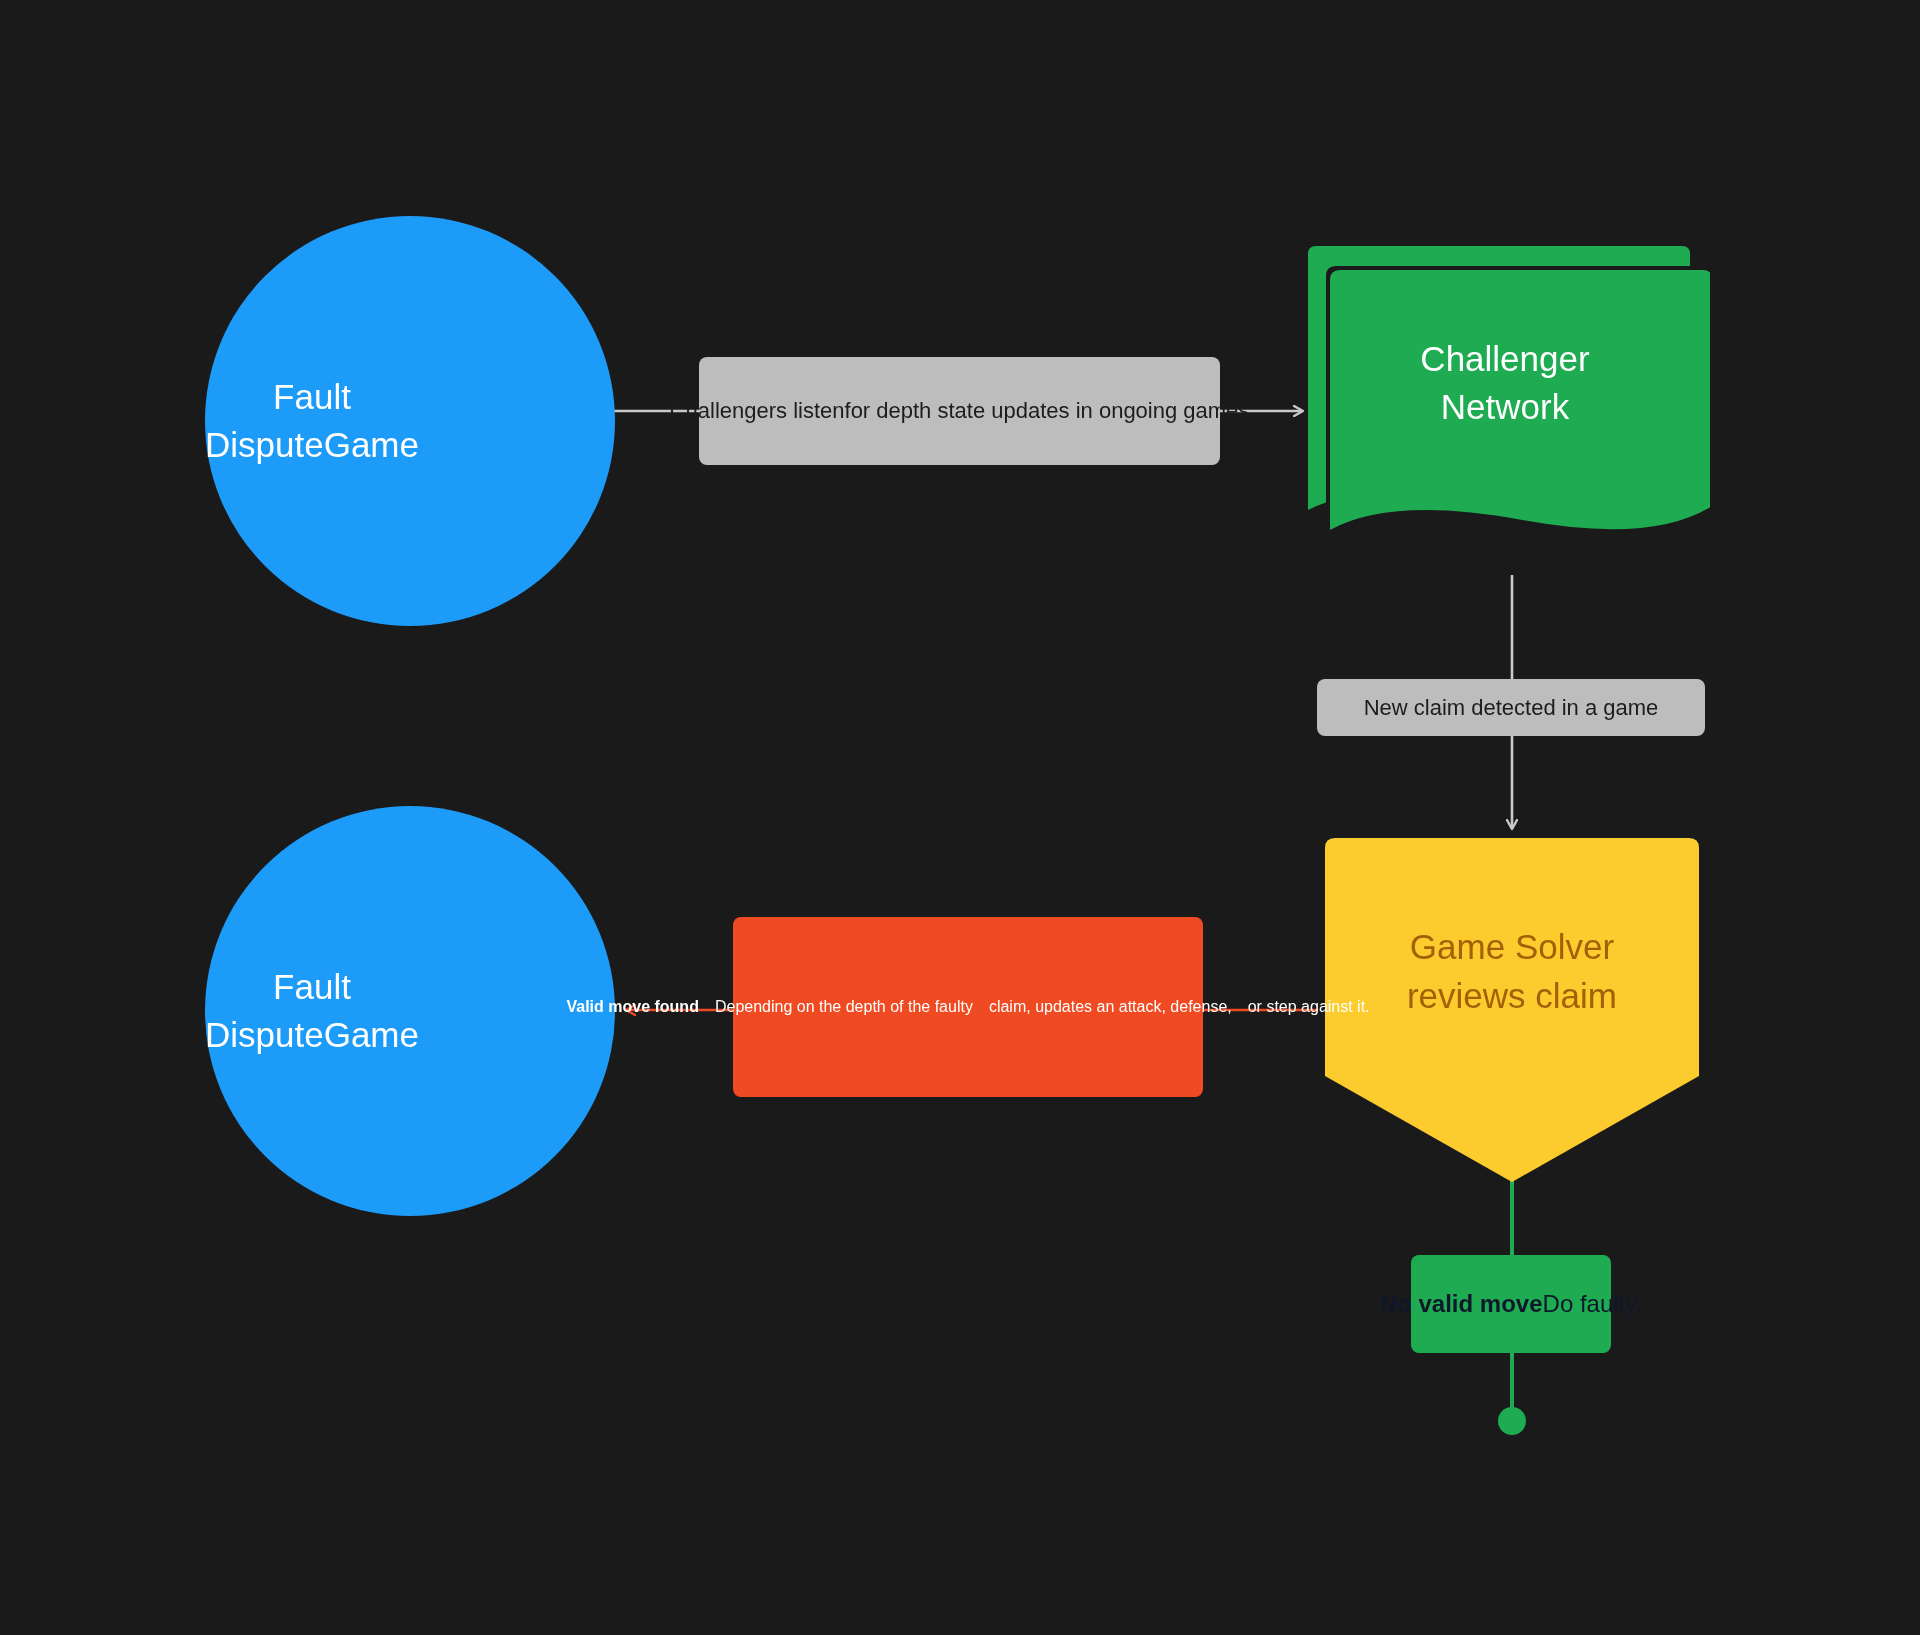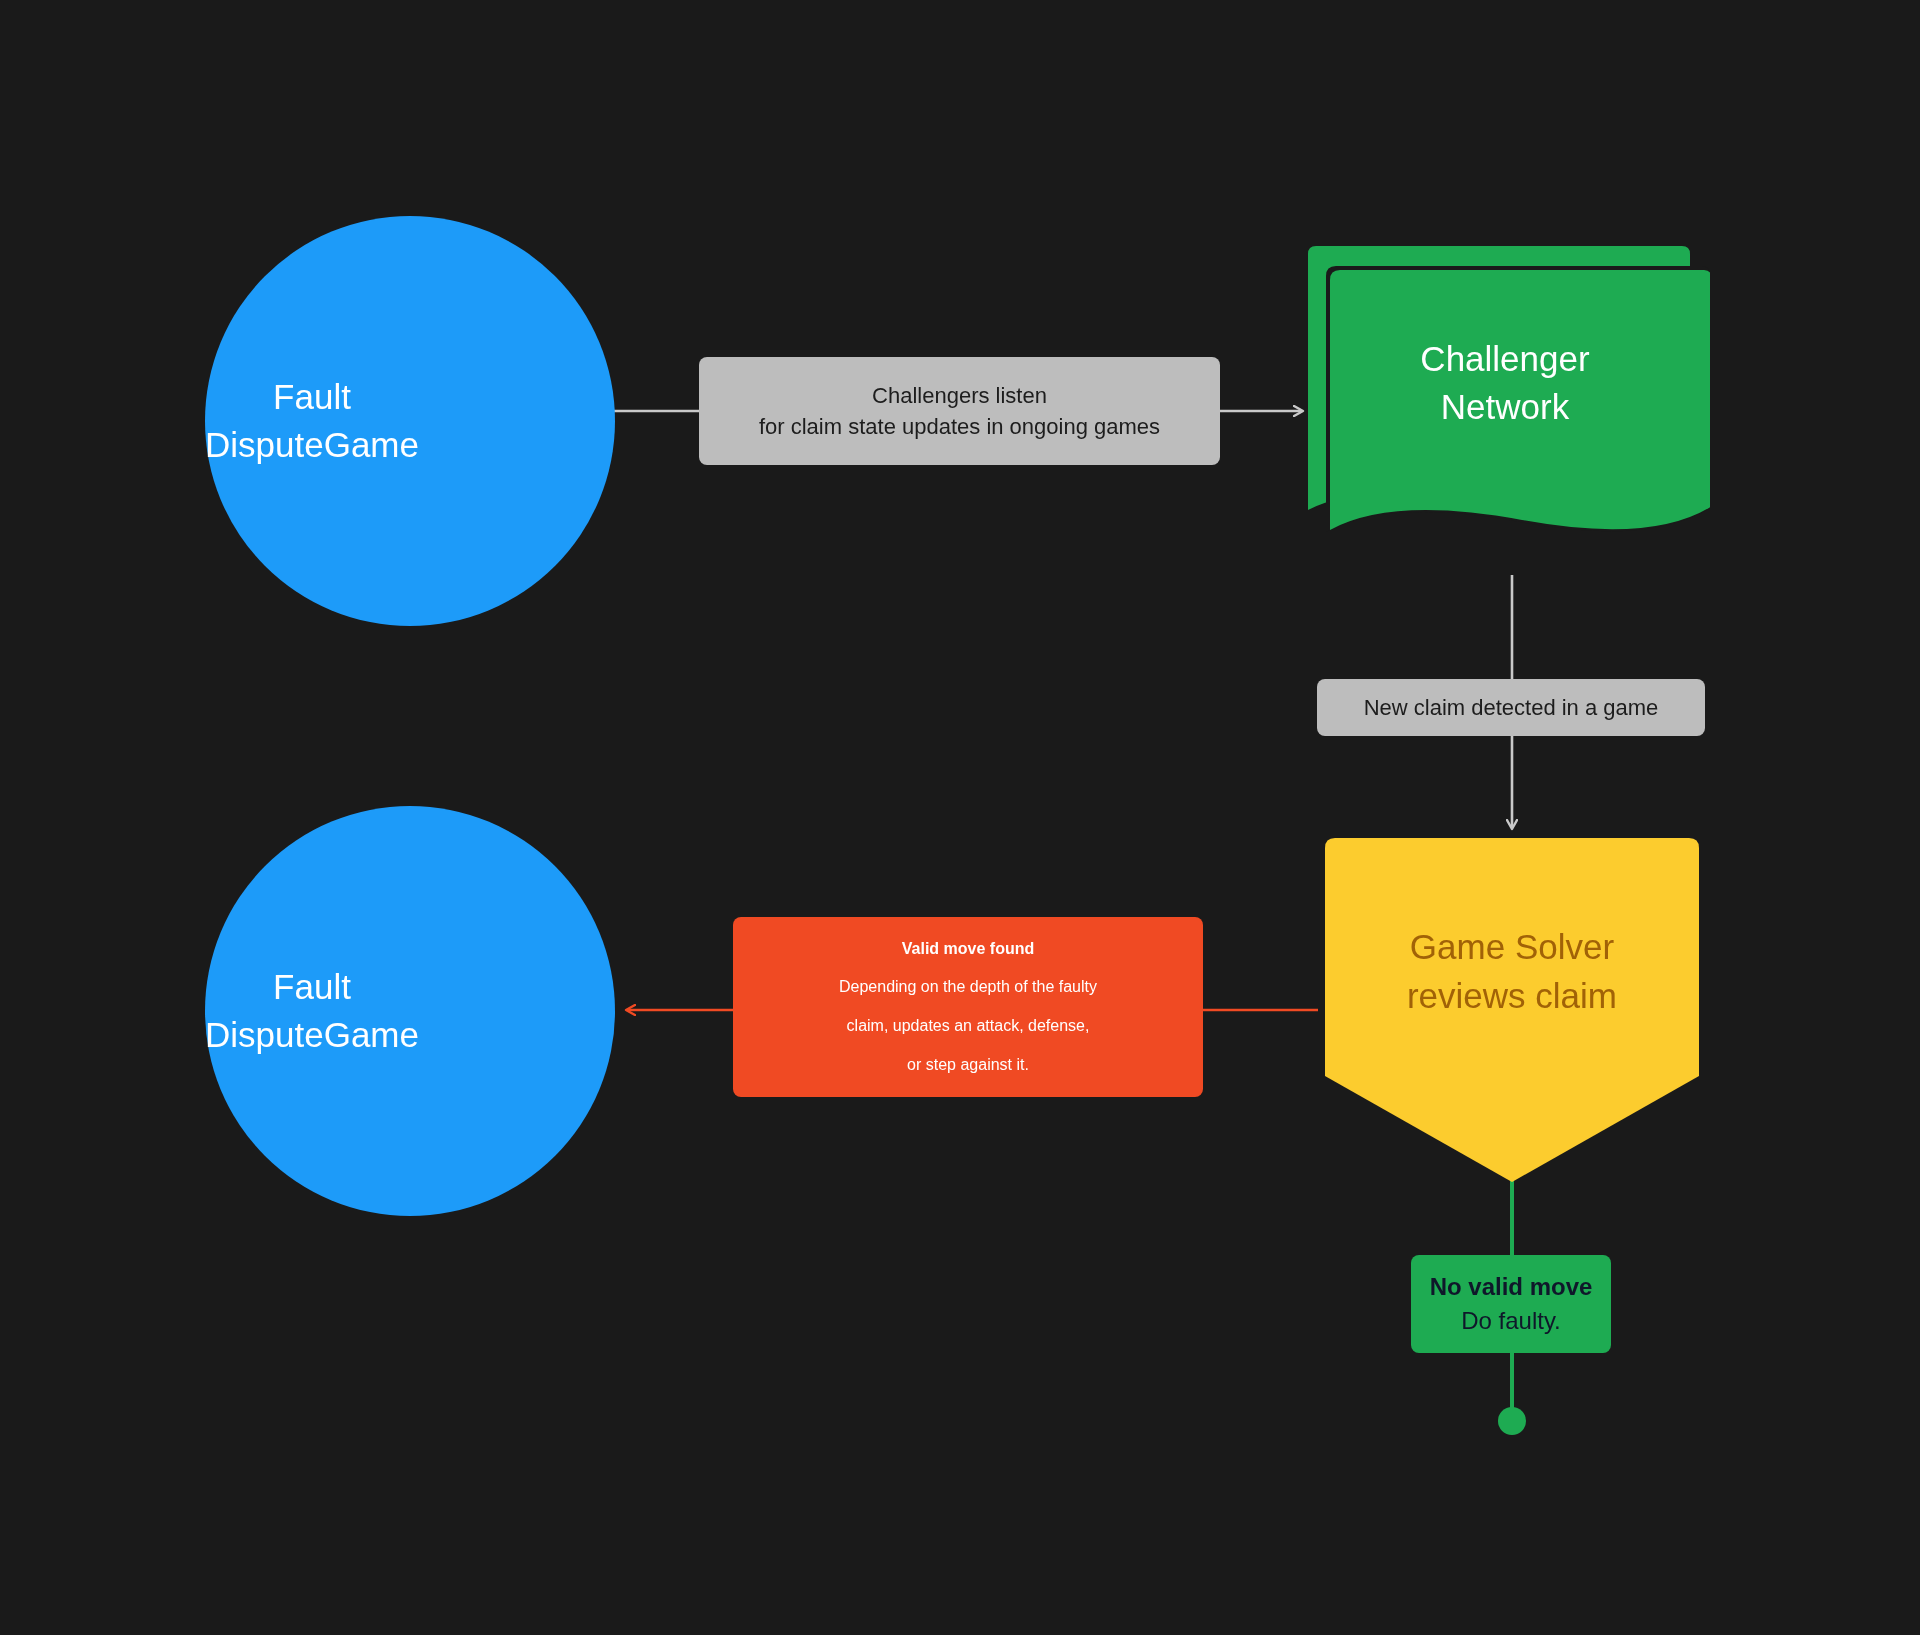--- a/index.html
+++ b/index.html
@@ -80,21 +80,21 @@
     text-align: center;
     pointer-events: none;
   }
 
   
   .edge-label {
     position: absolute;
     box-sizing: border-box;
     border-radius: 8px;
     display: flex;
-    flex-direction: column;
+    flex-direction: row;
     align-items: center;
     justify-content: center;
     text-align: center;
   }
   .label-grey {
     background: #bdbdbd;
     color: #1d1d1d;
     font-size: 22px;
     line-height: 1.42;
     padding: 9px 18px;
@@ -166,21 +166,21 @@
     <div class="doc-label" style="top:-22px;">
       <div>
         <span class="label-line">Challenger</span>
         <span class="label-line">Network</span>
       </div>
     </div>
   </div>
 
   <div class="edge-label label-grey" style="left:699px; top:357px; width:521px; height:108px;">
     <span class="label-line">Challengers listen</span>
-    <span class="label-line">for claim state updates in ongoing games</span>
+    <span class="label-line">for depth state updates in ongoing games</span>
   </div>
 
   <div class="edge-label label-grey" style="left:1317px; top:679px; width:388px; height:57px;">
     <span class="label-line">New claim detected in a game</span>
   </div>
 
   <div class="pent-node" style="left:1317px; top:836px; width:390px; height:348px;">
     <svg width="390" height="348" viewBox="0 0 390 348">
       <path d="M8 12 Q8 2 18 2 L372 2 Q382 2 382 12 L382 240 L195 346 L8 240 Z" fill="#fccc2e"></path>
     </svg>

